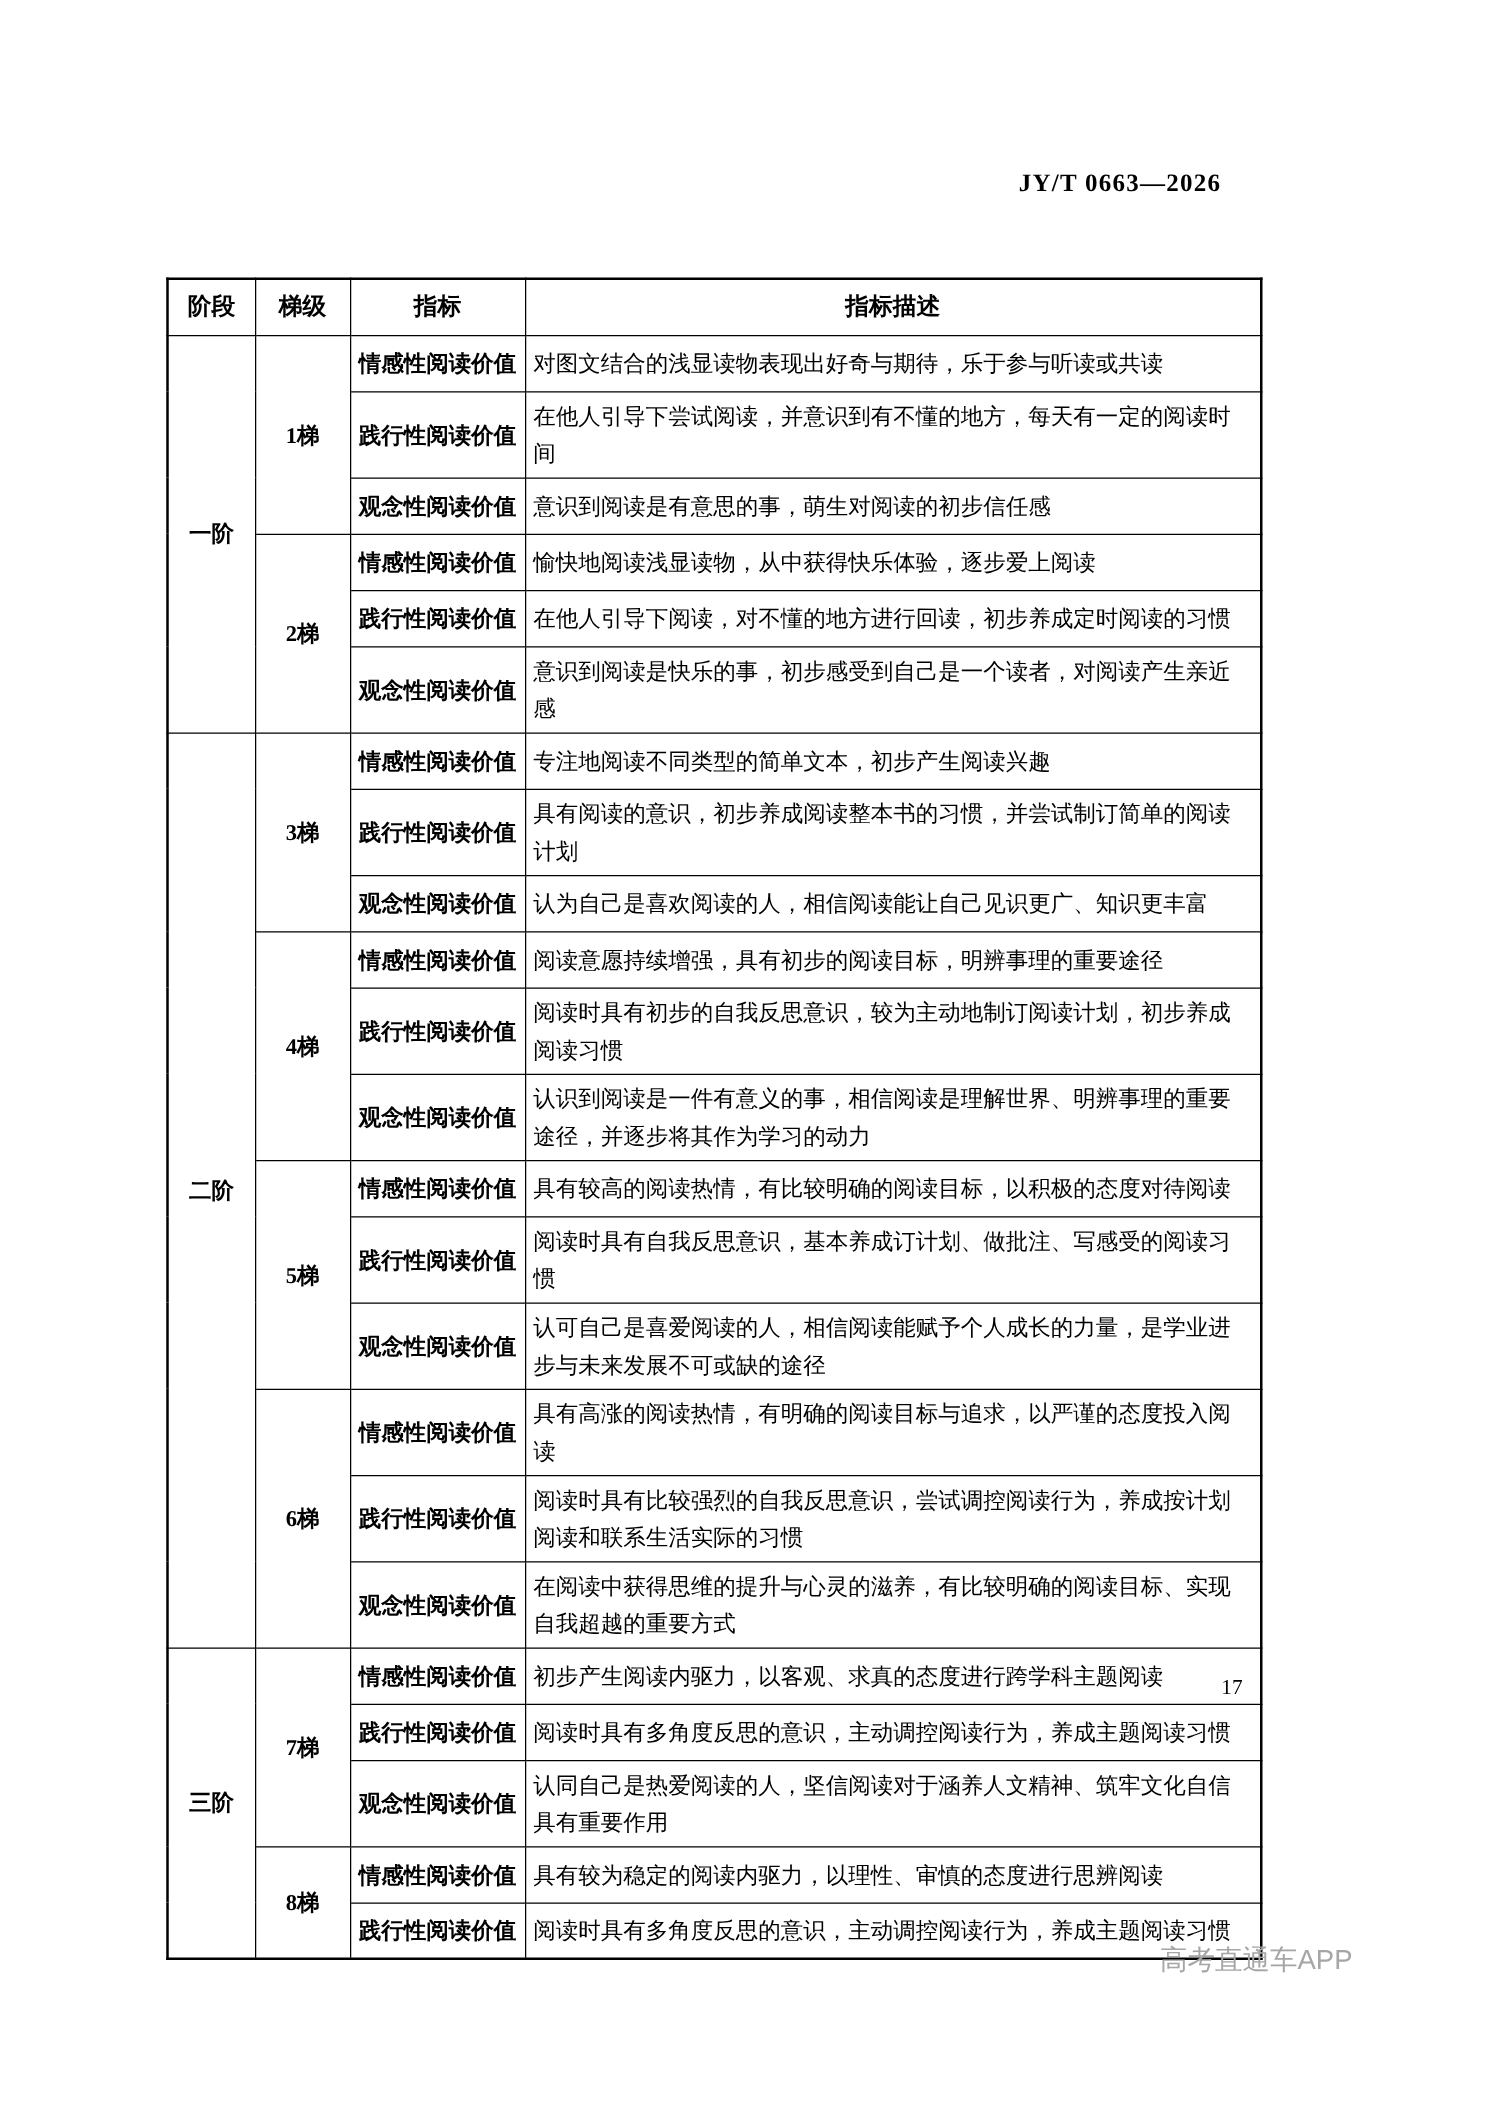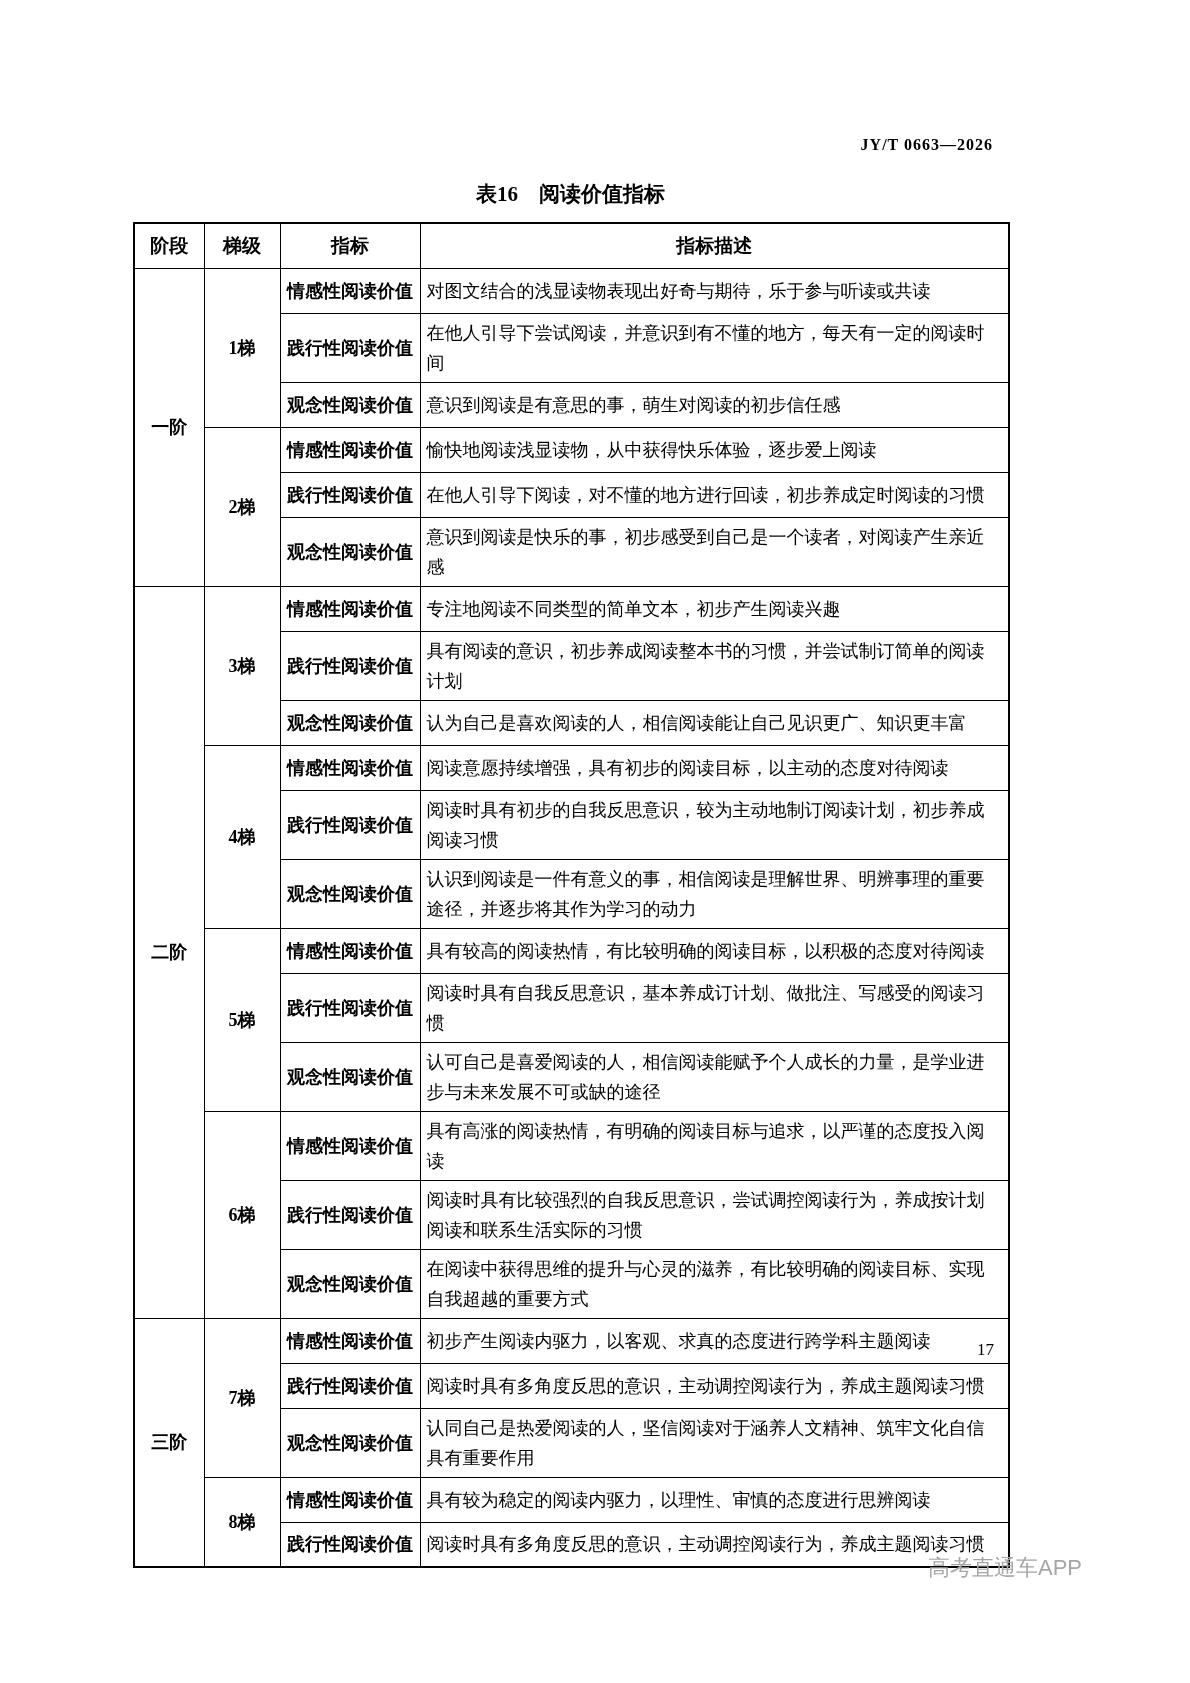--- a/index.html
+++ b/index.html
@@ -15,22 +15,22 @@
     color: #000000;
   }
   .page {
     position: absolute;
     inset: 0;
     background: #ffffff;
   }
   .doc-number {
     position: absolute;
     top: 136px;
-    right: 197px;
-    font-size: 16px;
+    right: 213px;
+    font-size: 20px;
     font-weight: 600;
     letter-spacing: 1px;
     font-family: "Liberation Serif", serif;
   }
   .table-title {
     position: absolute;
     top: 180px;
     left: 133px;
     width: 875px;
     text-align: center;
@@ -96,21 +96,20 @@
     font-family: Liberation Sans, sans-serif;
   }
 </style>
 </head>
 <body>
 
 <div class="page">
 
   <div class="doc-number">JY/T 0663—2026</div>
 
-  <div class="table-title">表16　阅读价值指标</div>
 
   <table class="main-table">
     <colgroup>
       <col class="col-stage">
       <col class="col-level">
       <col class="col-ind">
       <col class="col-desc">
     </colgroup>
     <thead>
       <tr>
@@ -158,21 +157,21 @@
           <td class="indicator-cell">践行性阅读价值</td>
           <td class="desc-cell">具有阅读的意识，初步养成阅读整本书的习惯，并尝试制订简单的阅读计划</td>
         </tr>
         <tr>
           <td class="indicator-cell">观念性阅读价值</td>
           <td class="desc-cell">认为自己是喜欢阅读的人，相信阅读能让自己见识更广、知识更丰富</td>
         </tr>
         <tr>
           <td class="level-cell" rowspan="3">4梯</td>
           <td class="indicator-cell">情感性阅读价值</td>
-          <td class="desc-cell">阅读意愿持续增强，具有初步的阅读目标，以主动的态度对待阅读</td>
+          <td class="desc-cell">阅读意愿持续增强，具有初步的阅读目标，明辨事理的重要途径</td>
         </tr>
         <tr>
           <td class="indicator-cell">践行性阅读价值</td>
           <td class="desc-cell">阅读时具有初步的自我反思意识，较为主动地制订阅读计划，初步养成阅读习惯</td>
         </tr>
         <tr>
           <td class="indicator-cell">观念性阅读价值</td>
           <td class="desc-cell">认识到阅读是一件有意义的事，相信阅读是理解世界、明辨事理的重要途径，并逐步将其作为学习的动力</td>
         </tr>
         <tr>

